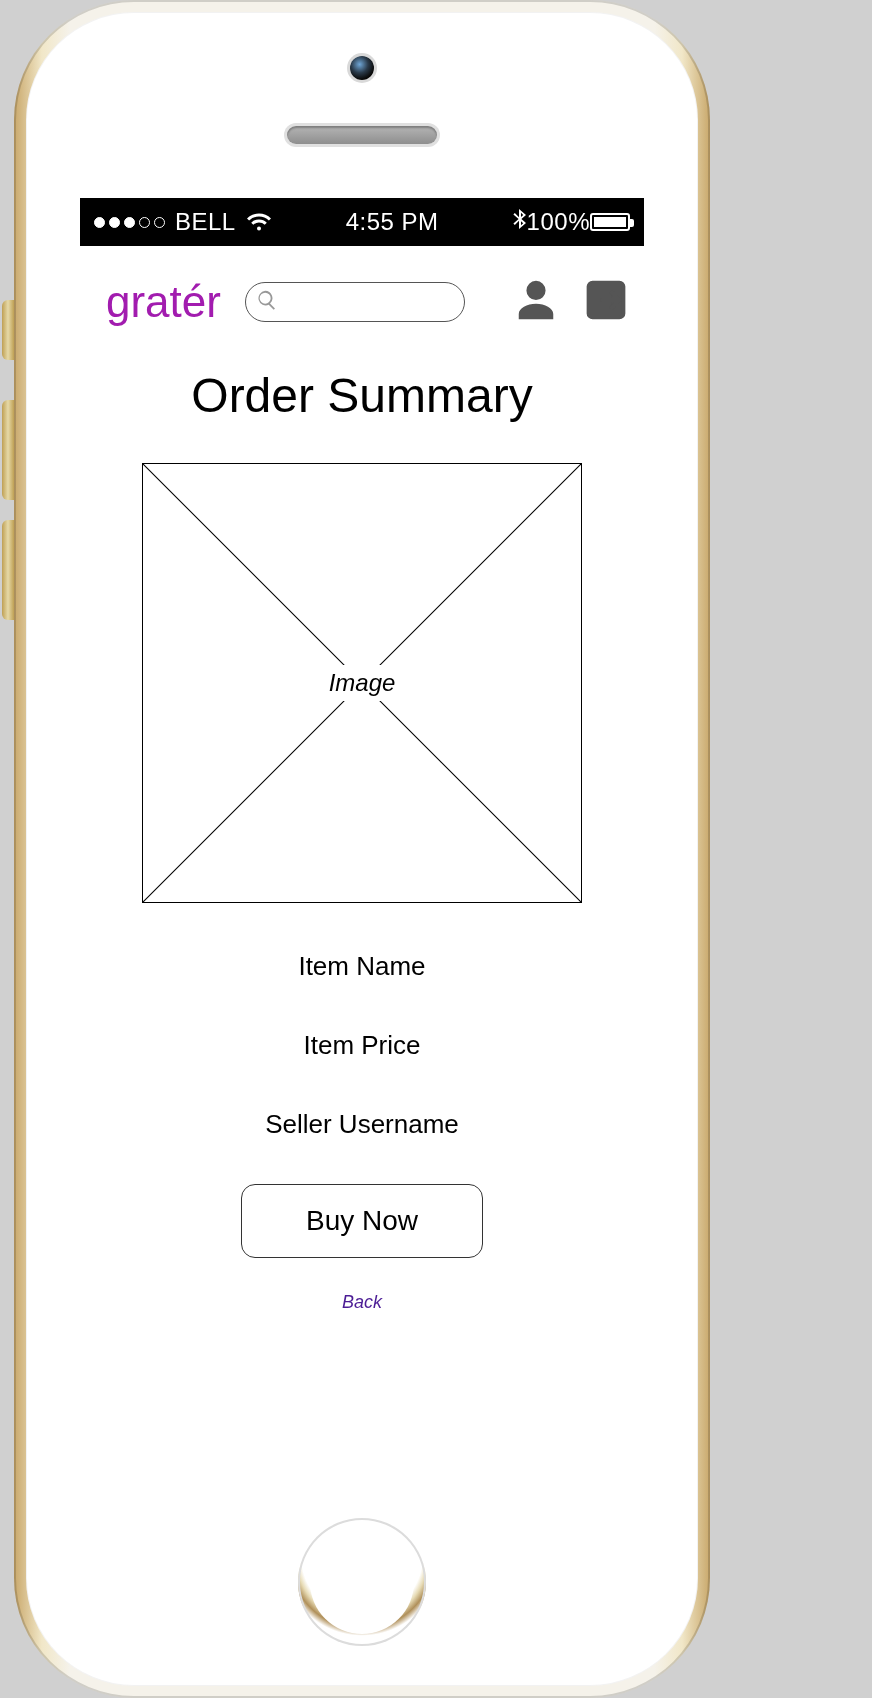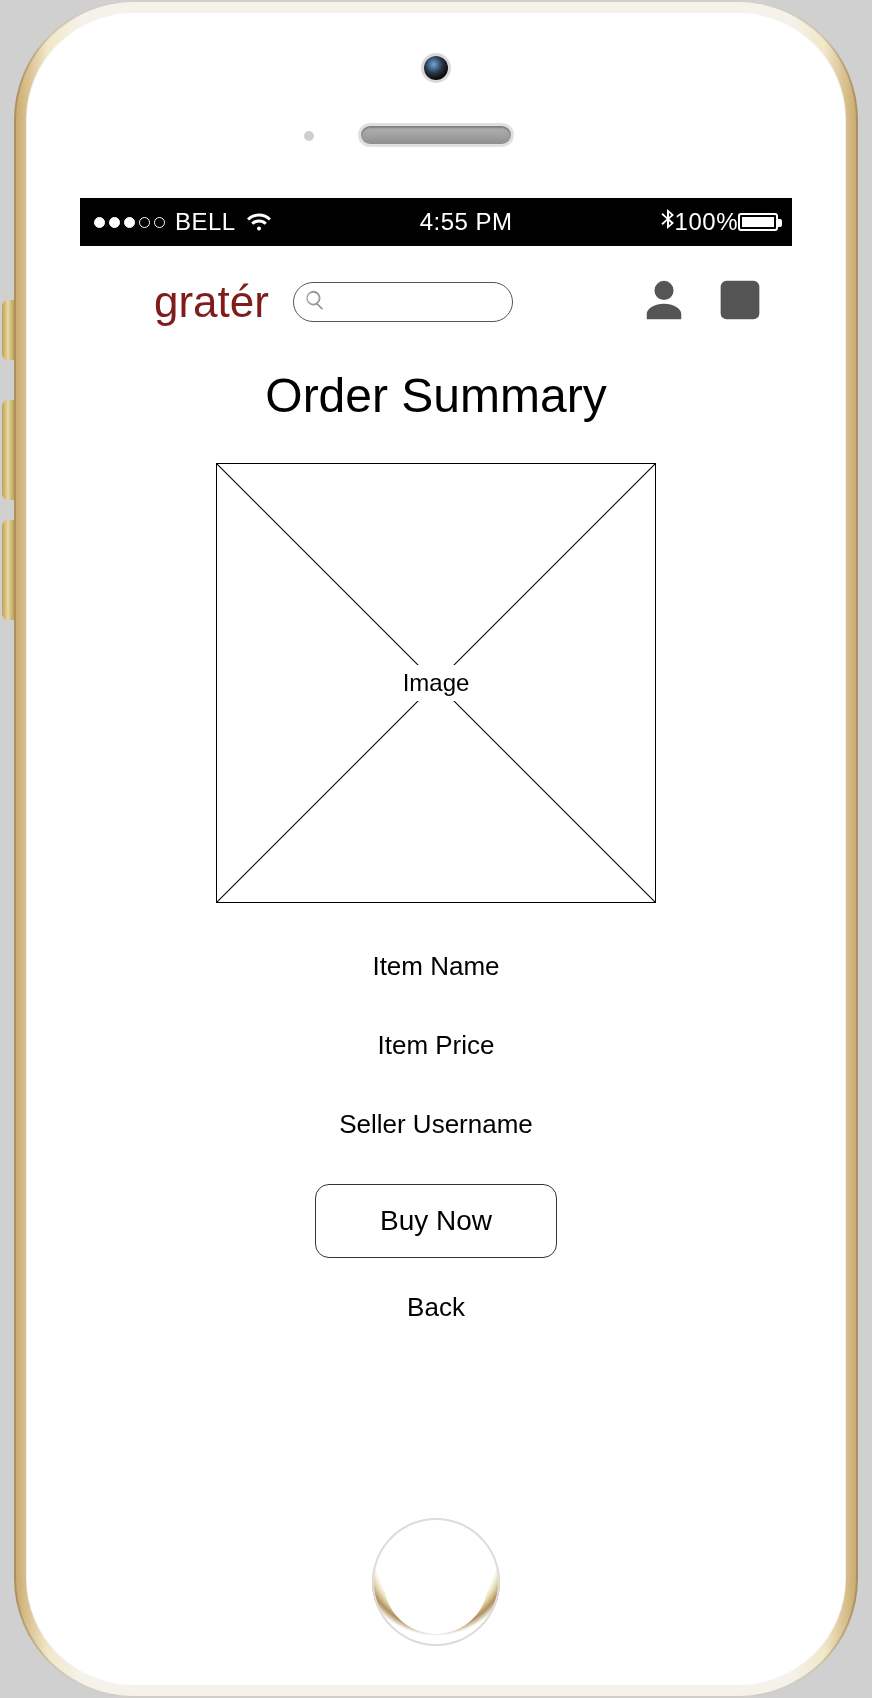--- a/index.html
+++ b/index.html
@@ -9,21 +9,21 @@
     background: #d0d0d0;
     font-family: -apple-system, "Helvetica Neue", Helvetica, Arial, sans-serif;
     overflow: hidden;
   }
 
   
   .phone {
     position: absolute;
     left: 14px;
     top: 0;
-    width: 844px;
+    width: 696px;
     height: 1698px;
     background: linear-gradient(90deg,#c9a86b 0%,#f1e7c8 4%,#f5f2ea 8%,#f5f2ea 92%,#f1e7c8 96%,#c9a86b 100%);
     border-radius: 120px;
     box-shadow: 0 0 0 2px rgba(0,0,0,.15) inset;
   }
   .phone-inner {
     position: absolute;
     left: 12px; right: 12px; top: 12px; bottom: 12px;
     background: #ffffff;
     border-radius: 108px;
@@ -143,22 +143,21 @@
   
   .app-header {
     display:flex;
     align-items:center;
     padding: 30px 26px 10px 26px;
     gap: 24px;
   }
   .brand {
     font-size: 44px;
     font-weight: 400;
-    color:#7f1d1d;
-    margin-left:48px;
+    color:#a21caf;
   }
   .search-pill {
     flex: 0 0 220px;
     height: 40px;
     border: 1.5px solid #555;
     border-radius: 20px;
     display:flex;
     align-items:center;
     padding-left:10px;
     background:#fff;
@@ -194,41 +193,43 @@
   .img-placeholder svg.diag {
     position:absolute; inset:0;
     width:100%; height:100%;
   }
   .img-label {
     position:relative;
     background:#fff;
     padding: 4px 10px;
     font-size:24px;
     color:#000;
+    font-style:italic;
   }
   .field-text {
     font-size: 26px;
     color:#000;
     margin-top: 48px;
   }
   .buy-btn {
     margin-top: 44px;
     border: 1.5px solid #333;
     border-radius: 14px;
     padding: 20px 64px;
     font-size: 28px;
     background:#fff;
     color:#000;
     cursor:pointer;
   }
   .back-link {
     margin-top: 34px;
-    font-size: 26px;
-    color:#000000;
+    font-size: 18px;
+    color:#4c1d95;
     cursor:pointer;
+    font-style:italic;
   }
 </style>
 </head>
 <body>
 
 <div class="side-btn mute"></div>
 <div class="side-btn volup"></div>
 <div class="side-btn voldn"></div>
 
 <div class="phone">

